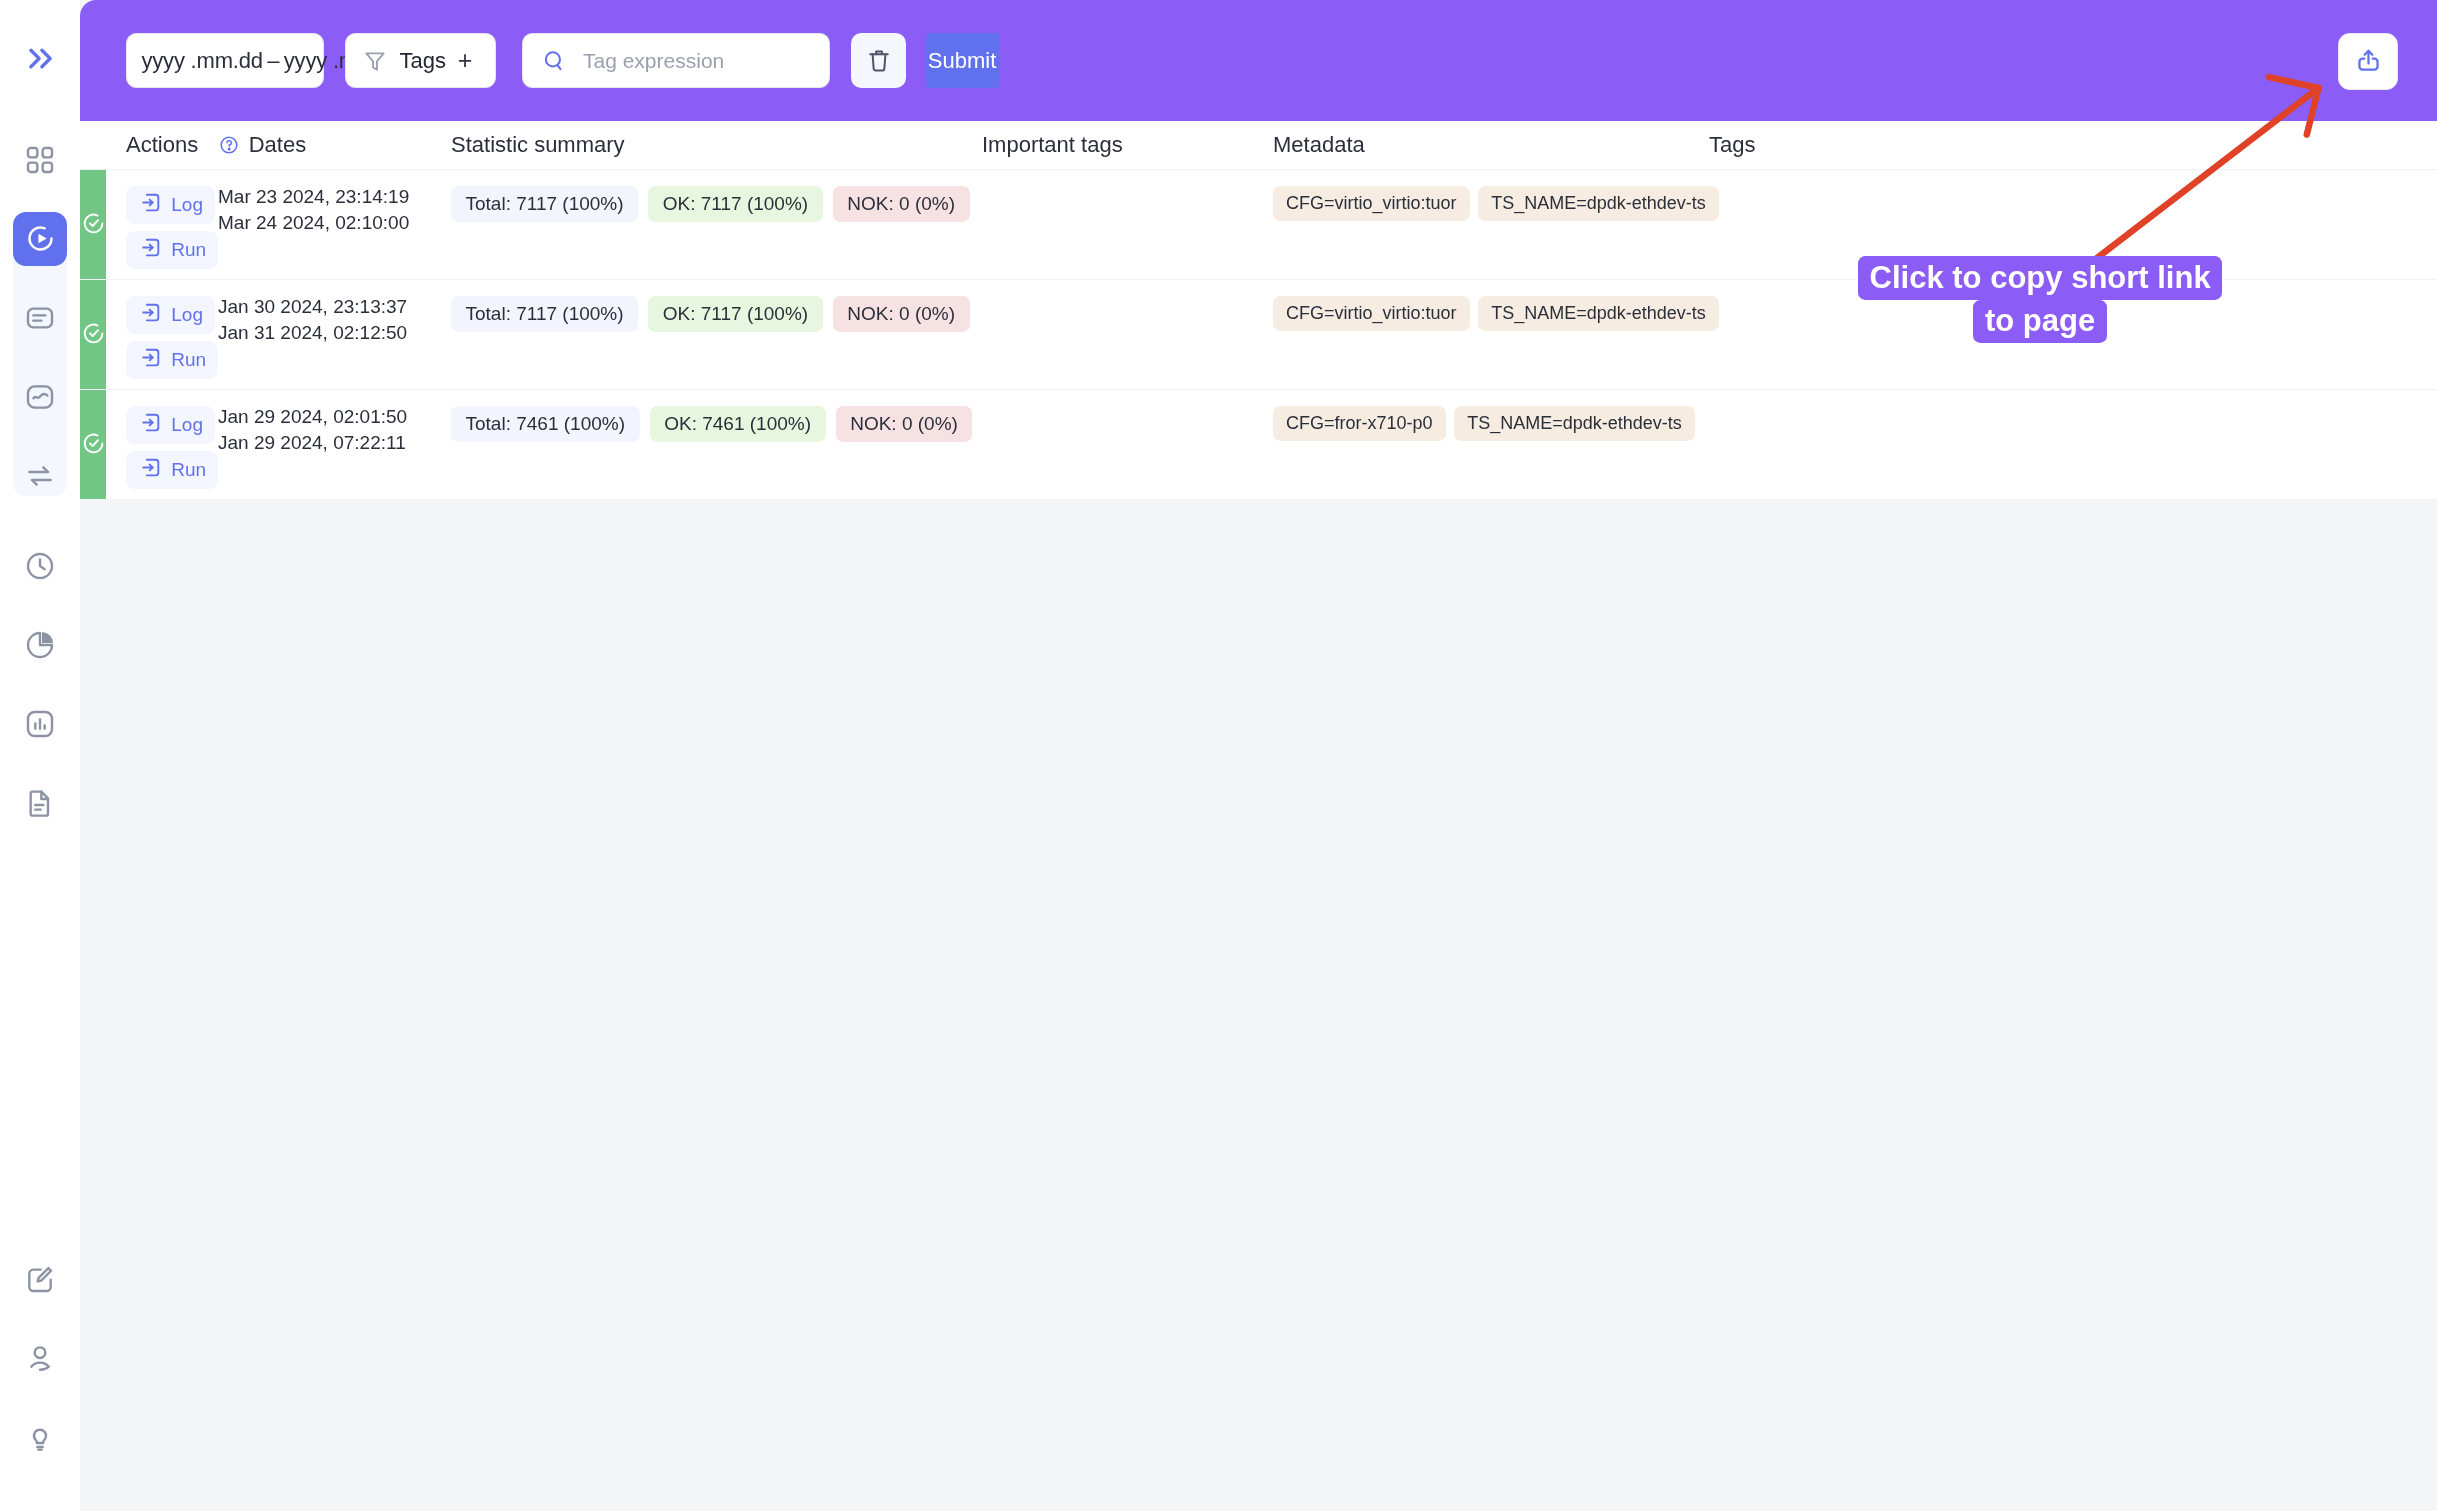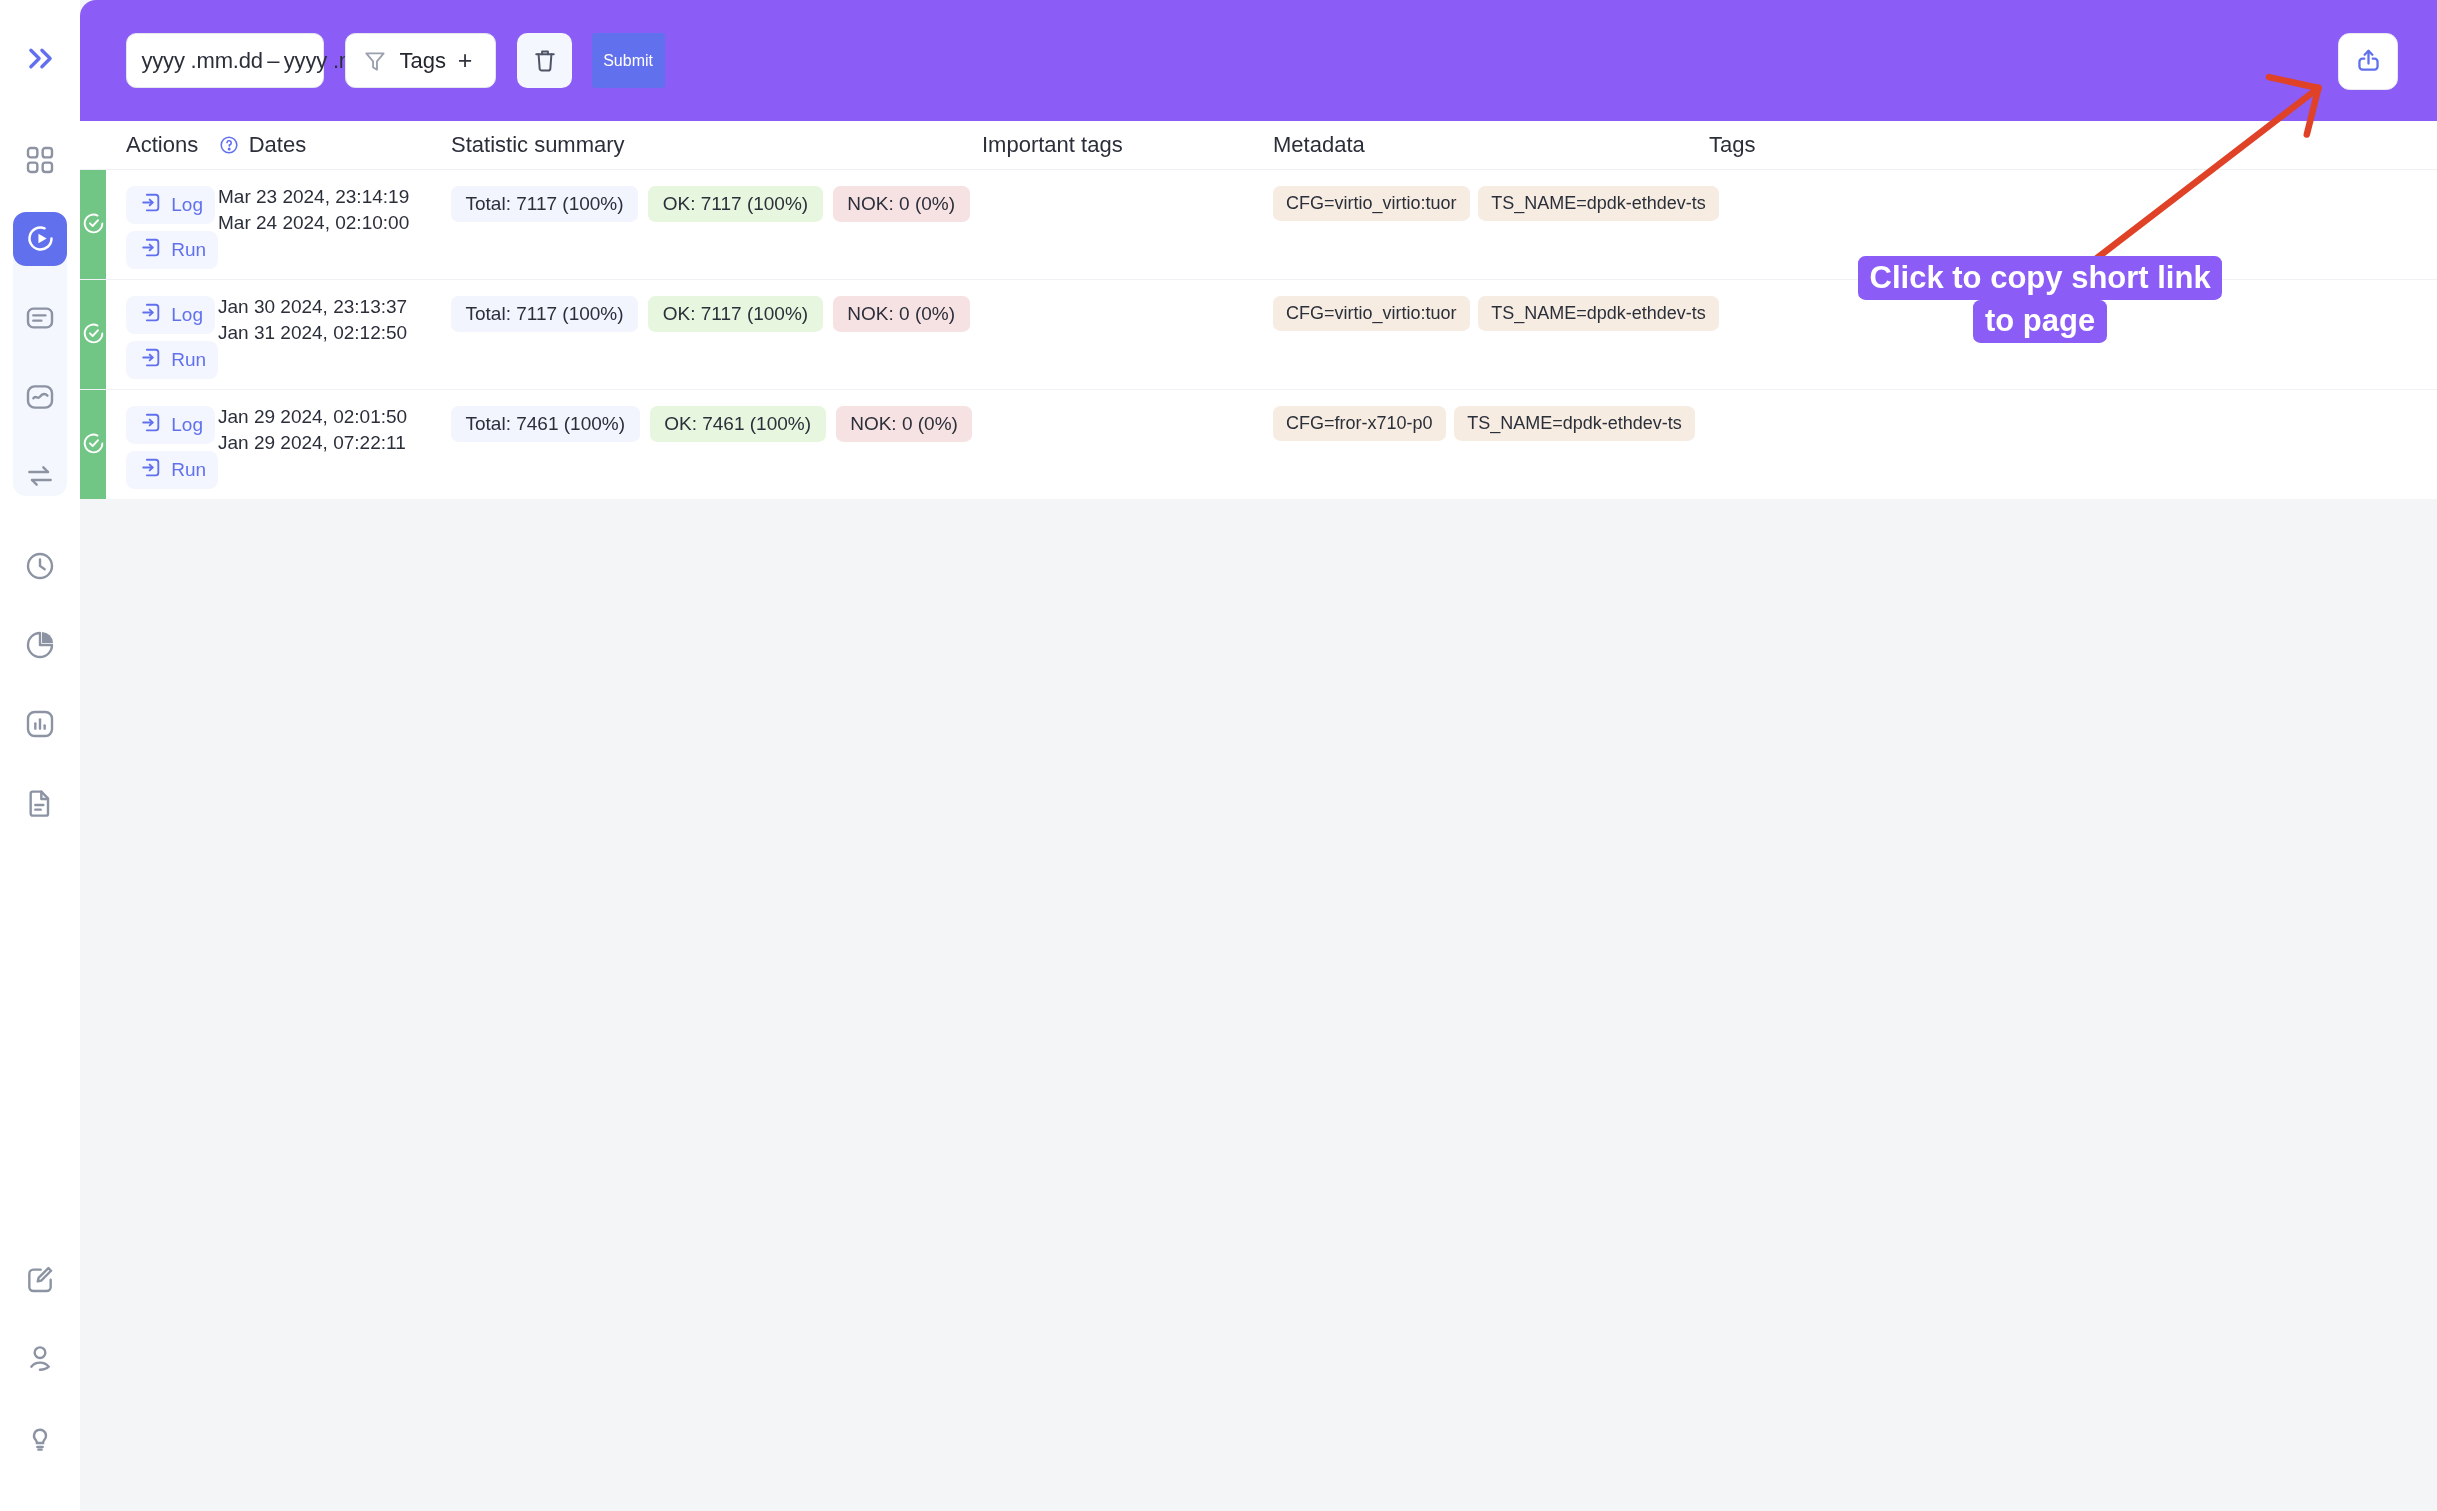--- a/index.html
+++ b/index.html
@@ -75,21 +75,21 @@
     font-family:"Liberation Sans", sans-serif;width:240px;
   }
   #search-field input::placeholder{color:#9aa0ae;}
 
   #trash-btn{
     margin-left:21px;width:55px;height:55px;border-radius:10.2px;background:#f4f7fe;
     display:flex;align-items:center;justify-content:center;color:#4f5566;cursor:pointer;
   }
   #submit-btn{
     margin-left:19.6px;width:73px;height:55px;border-radius:3px;background:#6171ee;
-    color:#ffffff;font-size:16px;border:0;cursor:pointer;
+    color:#ffffff;font-size:22px;border:0;cursor:pointer;
     font-family:"Liberation Sans", sans-serif;
     display:flex;align-items:center;justify-content:center;
   }
   #share-btn{
     position:absolute;right:40px;top:33px;width:58px;height:55px;
     border:0.7px solid #e8eaef;border-radius:11.6px;background:#ffffff;
     display:flex;align-items:center;justify-content:center;color:#6171ee;cursor:pointer;
   }
 
   
@@ -333,20 +333,29 @@
     <div id="tags-btn" class="field">
       <span style="color:#9aa0ae;display:flex;">
         <svg width="26" height="26" viewBox="0 0 24 24" fill="none" stroke="currentColor" stroke-width="1.7" stroke-linecap="round" stroke-linejoin="round">
             <path d="M4 5h16l-6.2 7.3V20l-3.6-2.2v-5.5z"></path>
           </svg>
       </span>
       <span class="tag-label">Tags</span>
       <span class="plus">+</span>
     </div>
 
+    <div id="search-field" class="field">
+      <span style="color:#6171ee;display:flex;">
+        <svg width="26" height="26" viewBox="0 0 24 24" fill="none" stroke="currentColor" stroke-width="1.9" stroke-linecap="round">
+            <circle cx="11" cy="10.5" r="6.5"></circle>
+            <path d="M15.2 15.8L18 19.5"></path>
+          </svg>
+      </span>
+      <input type="text" value="" placeholder="Tag expression" style="">
+    </div>
 
     <div id="trash-btn">
       <span>
         <svg width="28" height="28" viewBox="0 0 24 24" fill="none" stroke="currentColor" stroke-width="1.7" stroke-linecap="round" stroke-linejoin="round">
             <path d="M4.5 7h15"></path>
             <path d="M9.5 7V4.8h5V7"></path>
             <path d="M6.5 7l.9 12.2A1.8 1.8 0 0 0 9.2 21h5.6a1.8 1.8 0 0 0 1.8-1.8L17.5 7"></path>
           </svg>
       </span>
     </div>

